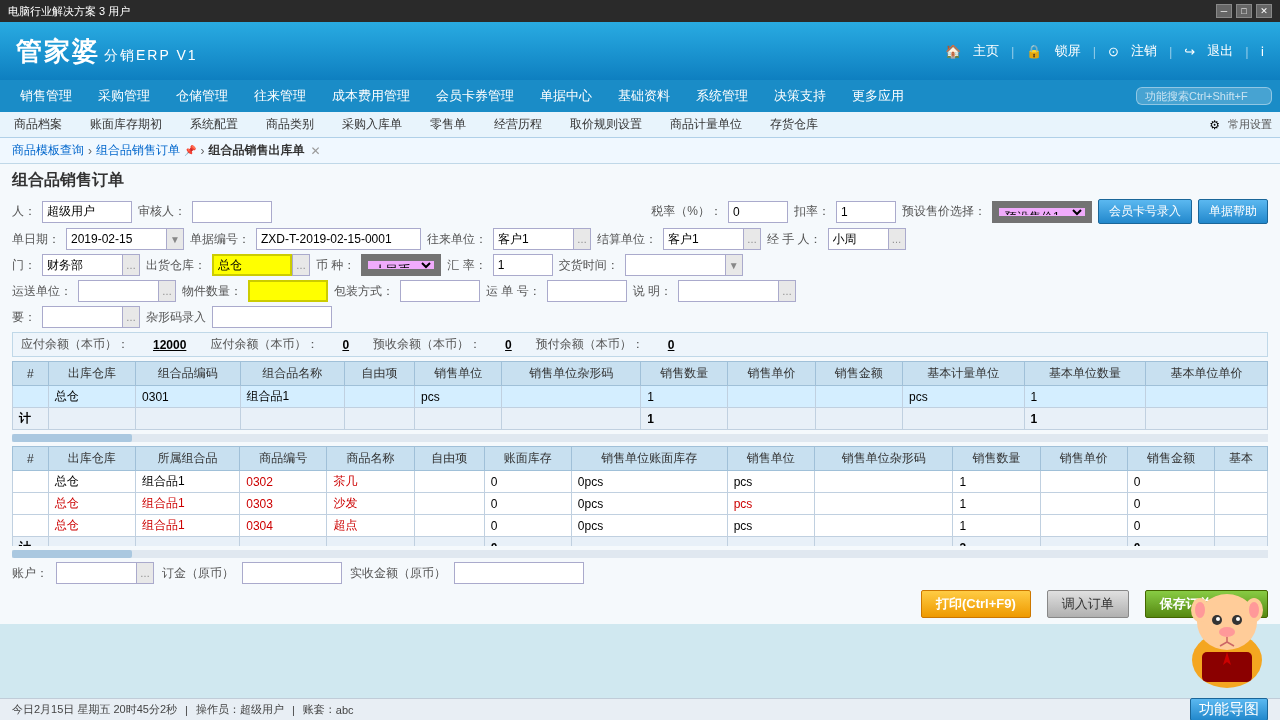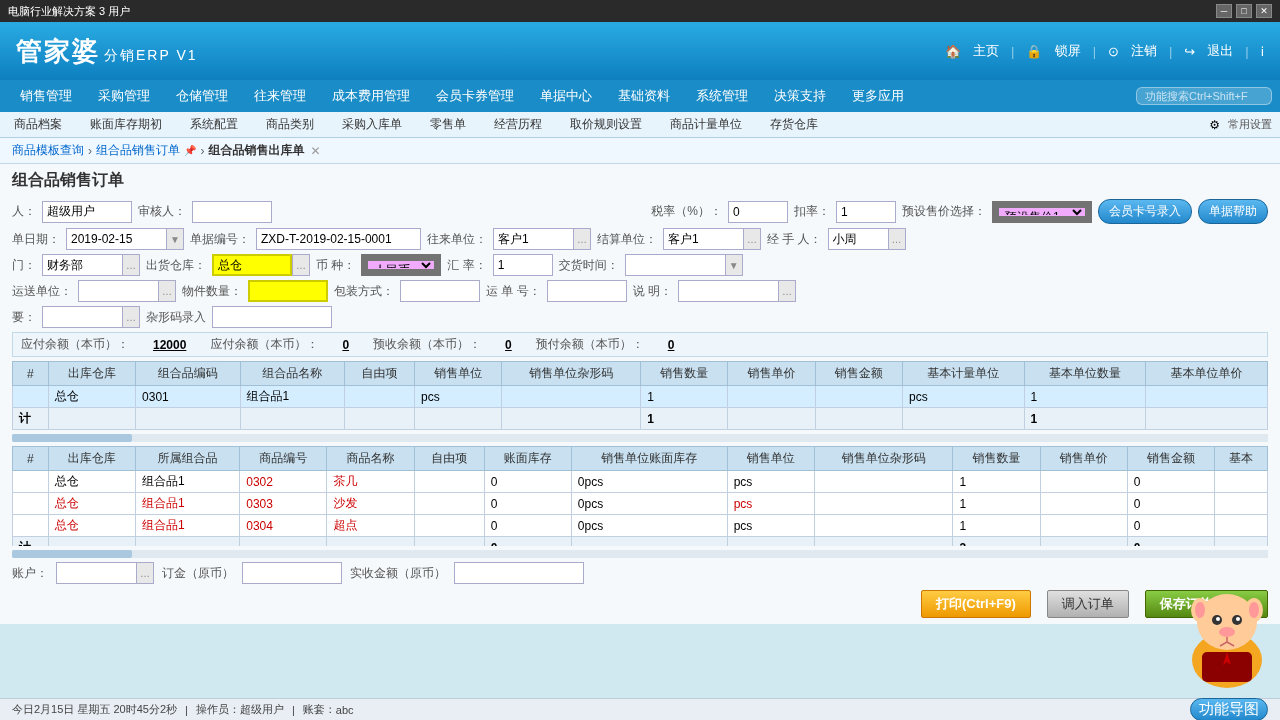--- a/index.html
+++ b/index.html
@@ -41,21 +41,21 @@
 
     
     #page { background: #f5f9fc; padding: 6px 12px; }
     #page-title { font-size: 16px; font-weight: bold; color: #333; margin-bottom: 8px; }
 
     
     .form-row { display: flex; align-items: center; gap: 6px; margin-bottom: 4px; flex-wrap: nowrap; }
     .form-label { color: #555; white-space: nowrap; font-size: 12px; }
     .form-input { border: 1px solid #aac; background: #fff; padding: 2px 4px; font-size: 12px; height: 22px; }
     .form-select { border: 7px solid #737373; background: #f0abfc; padding: 1px 2px; font-size: 12px; height: 22px; }
-    .btn-blue { background: linear-gradient(180deg, #5bb8f0 0%, #2288cc 100%); border: 1px solid #1a6699; color: #fff; padding: 3px 10px; font-size: 12px; cursor: pointer; border-radius: 12px; white-space: nowrap; }
+    .btn-blue { background: linear-gradient(180deg, #5bb8f0 0%, #2288cc 100%); border: 1px solid #1a6699; color: #fff; padding: 3px 10px; font-size: 12px; cursor: pointer; border-radius: 2px; white-space: nowrap; }
     .form-input-sm { width: 60px; }
 
     
     #summary-row { display: flex; align-items: center; gap: 24px; margin-bottom: 4px; font-size: 12px; background: #eef5fb; padding: 3px 8px; border: 1px solid #c0d8e8; }
     .summary-val { color: #000; font-weight: bold; text-decoration: underline; }
 
     
     .data-table { width: 100%; border-collapse: collapse; font-size: 12px; }
     .data-table th { background: #c8e0f0; border: 1px solid #a0c0d8; padding: 3px 6px; text-align: center; white-space: nowrap; font-weight: normal; color: #333; }
     .data-table td { border: 1px solid #c0d0e0; padding: 2px 6px; background: #fff; white-space: nowrap; }

